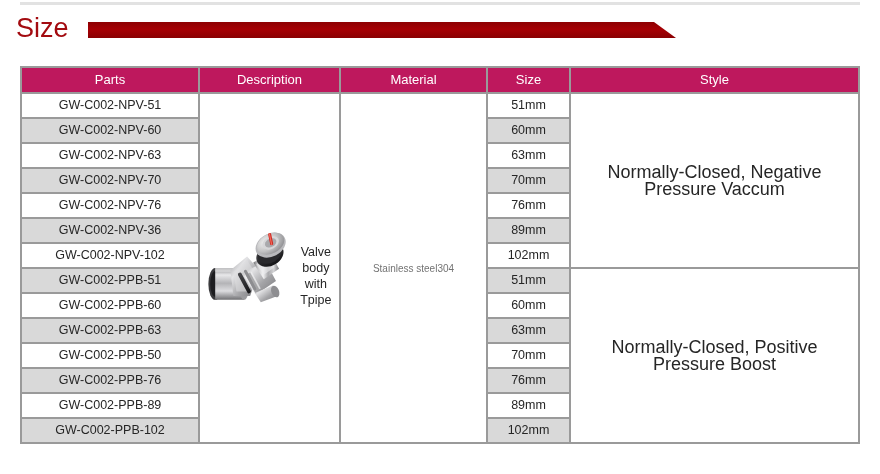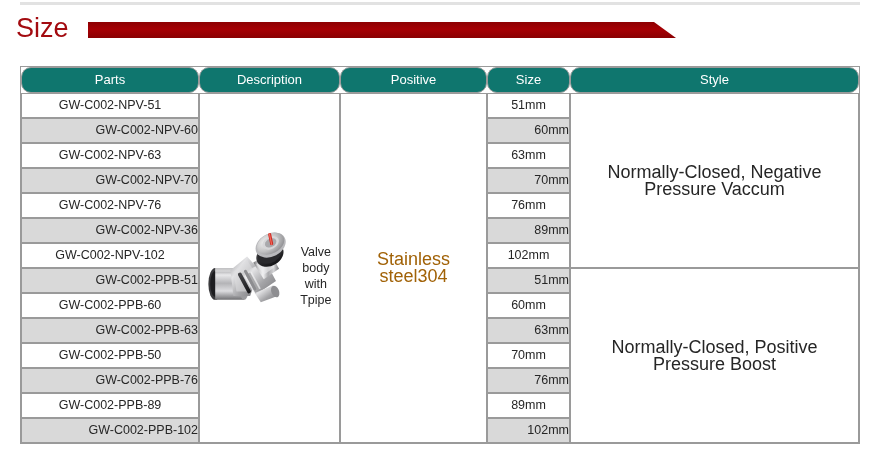--- a/index.html
+++ b/index.html
@@ -69,36 +69,34 @@
   .size-table td {
     border: 1px solid #9a9a9a;
     padding: 0;
     font-size: 12.5px;
     color: #262626;
     text-align: center;
     vertical-align: middle;
     background: #ffffff;
   }
   .size-table thead th {
-    background: #0f766e;
+    background: #be185d;
     color: #ffffff;
     font-weight: 400;
     font-size: 13px;
     height: 24px;
     line-height: 24px;
-    border-radius: 10px;
   }
   .size-table tbody td {
     height: 23px;
     line-height: 23px;
     margin-left: 19px;
   }
   .size-table tbody tr td.alt {
     background: #d9d9d9;
-    text-align: right;
   }
   td.desc-cell,
   td.mat-cell,
   td.style-cell {
     background: #ffffff;
     vertical-align: middle;
   }
 
   
   col.c-parts { width: 178px; }
@@ -129,23 +127,23 @@
     display: block;
   }
 
   .style-text {
     font-size: 18px;
     line-height: 17px;
     color: #262626;
     padding: 0 8px;
   }
   .mat-text {
-    font-size: 18px;
+    font-size: 10px;
     line-height: 17px;
-    color: #a16207;
+    color: #737373;
   }
 </style>
 </head>
 <body>
 
 <div class="top-rule"></div>
 
 <div class="title-block">
   <div class="title-text">Size</div>
   <div class="banner-bar">
@@ -167,21 +165,21 @@
     <col class="c-parts">
       <col class="c-desc">
       <col class="c-mat">
       <col class="c-size">
       <col class="c-style">
   </colgroup>
   <thead>
     <tr>
       <th>Parts</th>
       <th>Description</th>
-      <th>Positive</th>
+      <th>Material</th>
       <th>Size</th>
       <th>Style</th>
     </tr>
   </thead>
   <tbody id="table-body">
       <tr>
         <td>GW-C002-NPV-51</td>
         <td class="desc-cell" rowspan="14">
   <div class="desc-inner">
     <svg class="valve-photo" viewBox="0 0 122 118" xmlns="http://www.w3.org/2000/svg">

